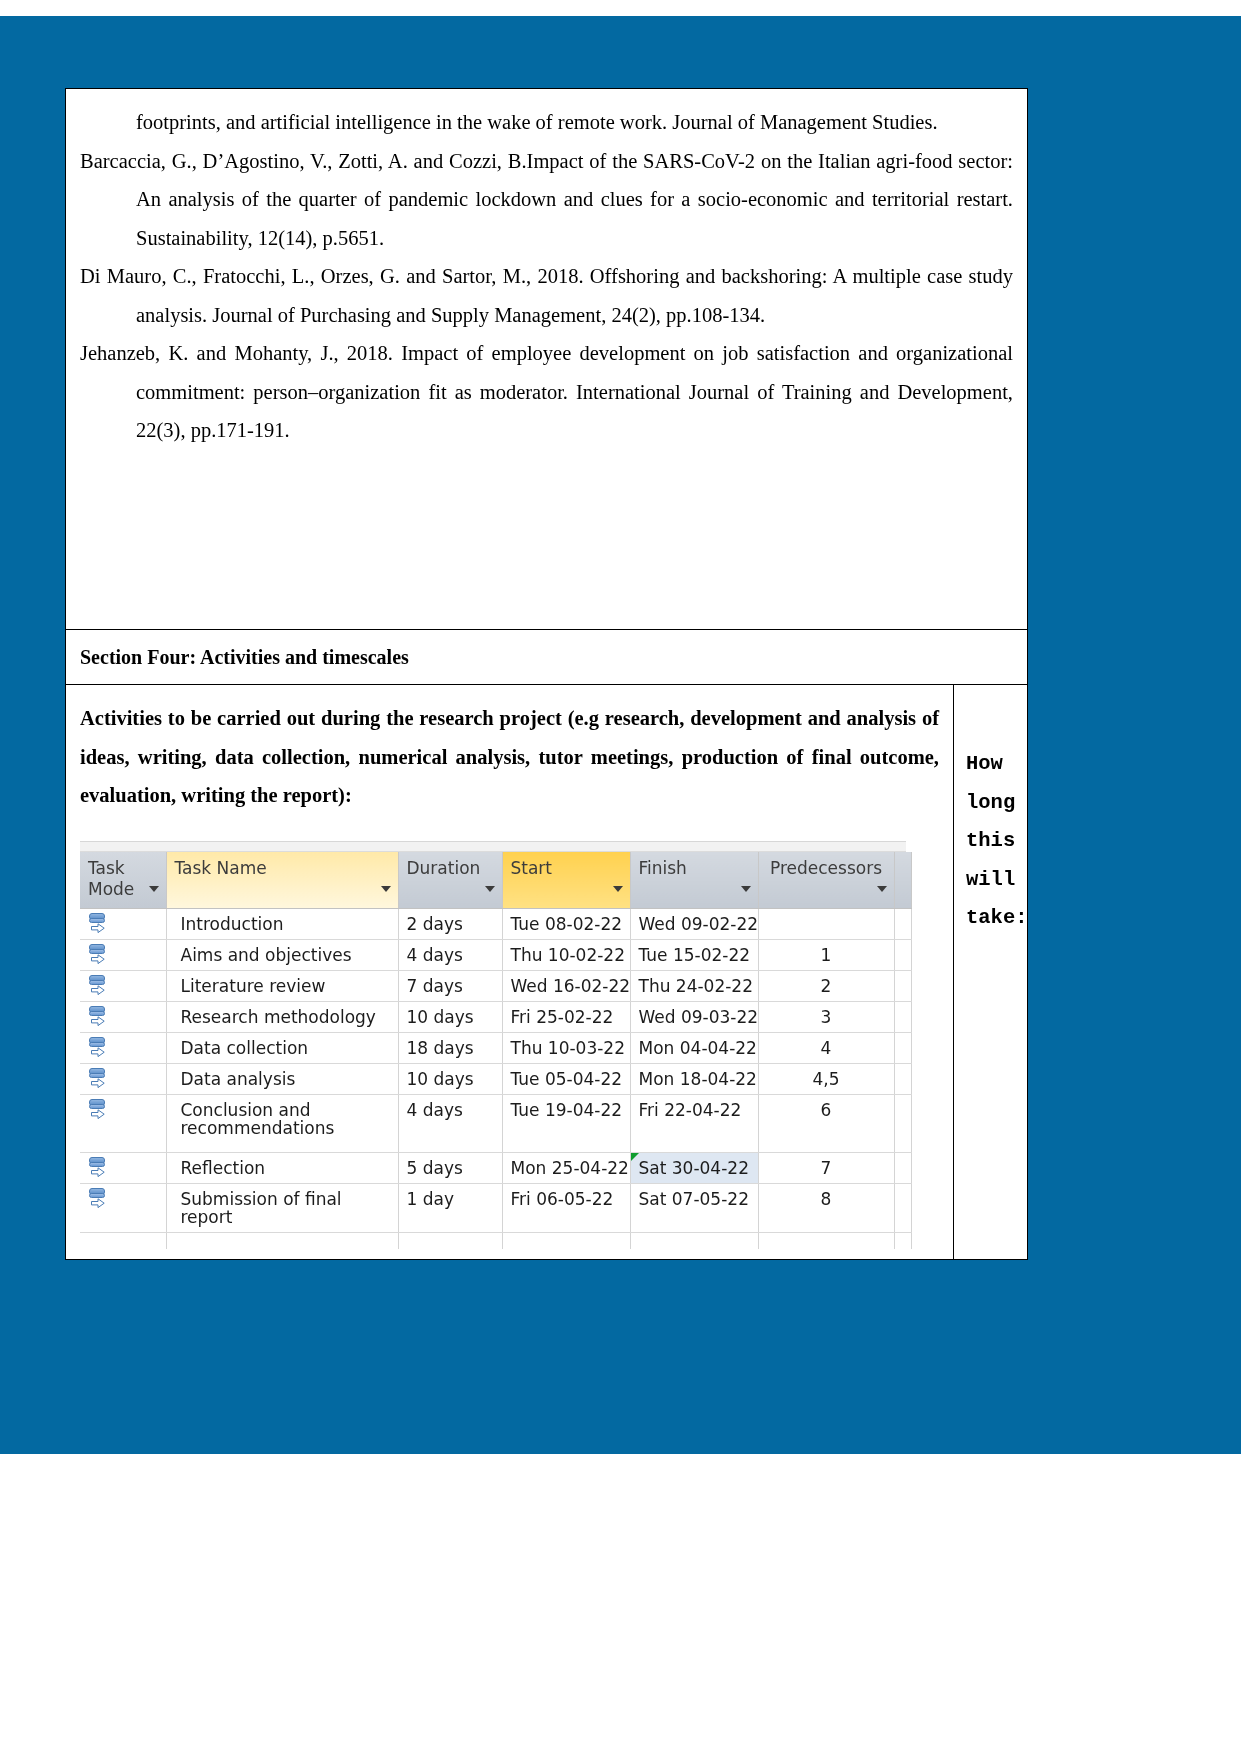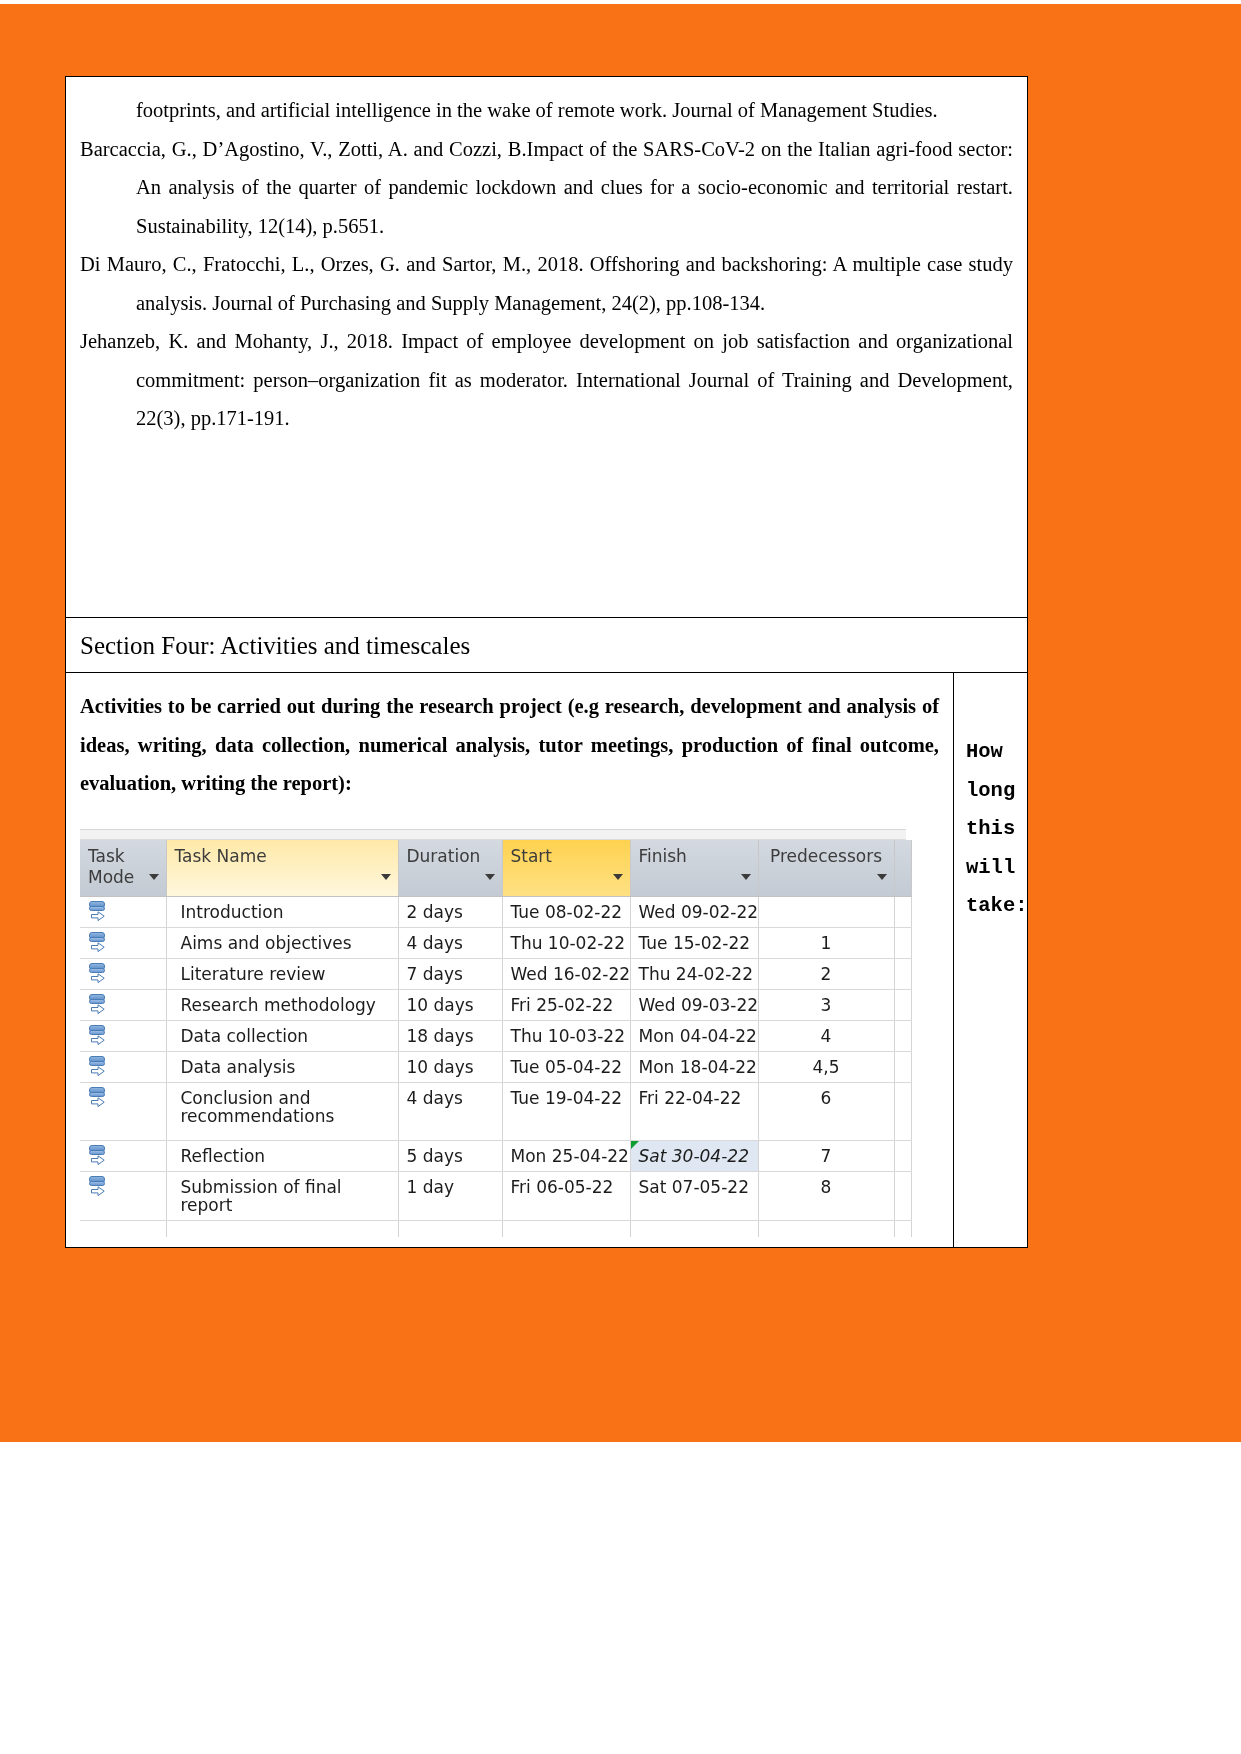--- a/index.html
+++ b/index.html
@@ -11,24 +11,24 @@
     width: 1241px;
     height: 1754px;
     font-family: "Liberation Serif", serif;
     color: #000000;
     position: relative;
     overflow: hidden;
   }
 
   .page {
     position: absolute;
-    left: 0; top: 4px;
+    left: 0; top: 16px;
     width: 1241px;
     height: 1438px;
-    background: #f97316;
+    background: #0369a1;
   }
 
   
   .doc-table {
     position: absolute;
     left: 65px;
     top: 72px;
     width: 963px;
     border: 1px solid #000000;
     box-sizing: border-box;
@@ -63,22 +63,22 @@
     text-indent: 0;
   }
 
   
   .section-head-cell {
     padding: 14px 14px 13px 14px;
     box-sizing: border-box;
   }
   .section-head-text {
     font-family: "Liberation Serif", serif;
-    font-weight: normal;
-    font-size: 25px;
+    font-weight: bold;
+    font-size: 20px;
     line-height: 27px;
   }
 
   
   .act-row {
     display: flex;
     align-items: stretch;
   }
   .act-left {
     flex: 0 0 888px;
@@ -178,21 +178,20 @@
   .c-extra { width: 12px; }
 
   .msp-body .msp-cell { height: 29px; line-height: 18px; }
   .msp-body .c-mode { padding: 4px 0 0 8px; }
   .msp-body .c-name { padding-left: 14px; white-space: normal; }
   .row-tall .msp-cell { height: 58px; }
 
   .cell-highlight {
     background: #dee7f2;
     position: relative;
-    font-style: italic;
   }
   .green-corner {
     position: absolute;
     left: 0; top: 0;
     width: 0; height: 0;
     border-left: 8px solid #0f9d2f;
     border-bottom: 8px solid transparent;
   }
 
   .msp-lastrow .msp-cell { height: 16px; border-bottom: none; }

